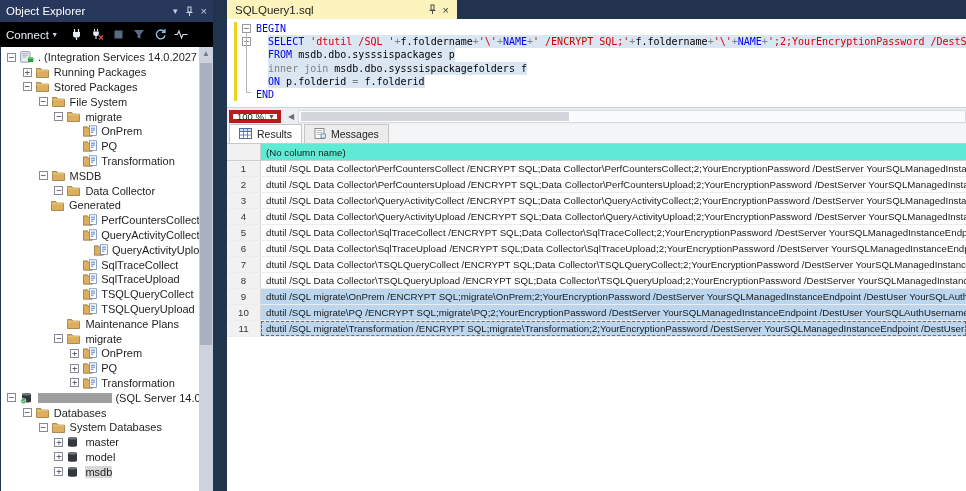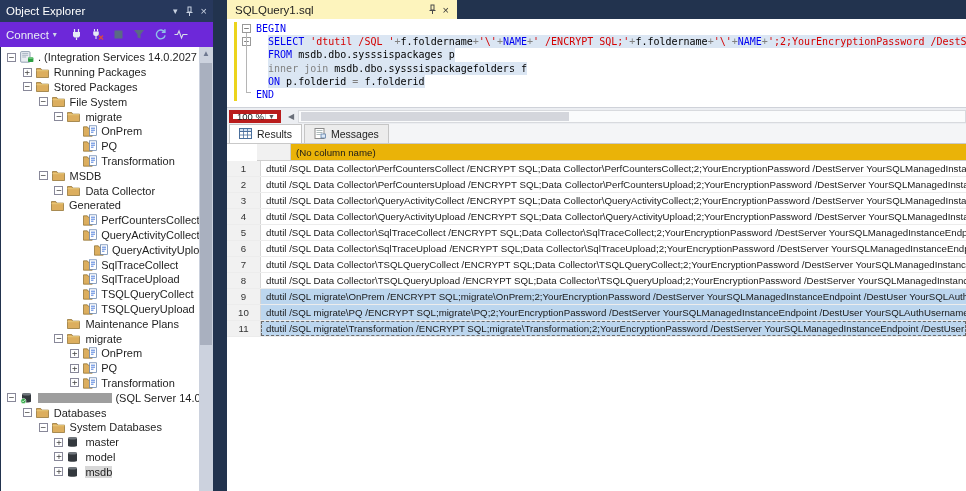--- a/index.html
+++ b/index.html
@@ -6,21 +6,21 @@
   html,body { width:966px; height:491px; overflow:hidden; }
   body { font-family:"Liberation Sans", sans-serif; background:#22334e; position:relative; }
   .app { position:absolute; inset:0; }
 
   
   .oe { position:absolute; left:0; top:0; width:213px; height:491px; }
   .oe-title { position:absolute; left:0; top:0; right:0; height:22px; background:#27385c;
               color:#fff; font-size:11.5px; display:flex; align-items:center; padding:0 6px; }
   .oe-title .t { flex:1; }
   .oe-title .ic { color:#c9d2e2; font-size:9px; margin-left:7px; display:inline-flex; align-items:center; }
-  .oe-toolbar { position:absolute; left:0; top:22px; right:0; height:25px; background:#6d28d9;
+  .oe-toolbar { position:absolute; left:0; top:22px; right:0; height:25px; background:#000000;
                 display:flex; align-items:center; padding:0 6px; color:#e8edf5; font-size:11.5px; }
   .oe-toolbar .connect { display:inline-flex; align-items:center; gap:4px; margin-right:10px; }
   .oe-toolbar .connect .ar { font-size:8px; color:#cdd6e8; }
   .oe-toolbar .tbic { display:inline-flex; align-items:center; justify-content:center; width:19px; height:19px; }
   .oe-tree { position:absolute; left:1px; top:47px; right:14px; bottom:0; background:#fff; overflow:hidden;
              font-size:11px; color:#1e1e1e; padding-top:3px; }
   .titem { height:14.8px; display:flex; align-items:center; white-space:nowrap; }
   .exp { width:9px; height:9px; border:1px solid #889; background:#fff; color:#444; font-size:9px;
          line-height:7px; text-align:center; display:inline-block; flex:0 0 9px; margin-right:4px;
          font-family:"DejaVu Sans Mono", monospace; }
@@ -69,21 +69,21 @@
   
   .restabs { position:absolute; left:0; top:124px; right:0; height:20px; background:#f4f5f7; display:flex;
              align-items:flex-end; padding-left:2px; gap:2px; border-bottom:1px solid #c9c9c9; }
   .rtab { height:19px; display:inline-flex; align-items:center; gap:5px; padding:0 9px; font-size:10.5px;
           color:#1e1e1e; background:#ececec; border:1px solid #c5c5c5; border-bottom:none; }
   .rtab.active { background:#fff; }
 
   
   .grid { position:absolute; left:0; top:144px; right:0; bottom:0; background:#fff; overflow:hidden;
           font-size:9.7px; color:#1a1a1a; }
-  .ghead { display:flex; height:17px; border-bottom:1px solid #cfcfcf; background:#eab308;margin-left:30px; }
+  .ghead { display:flex; height:17px; border-bottom:1px solid #cfcfcf; background:#5eead4; }
   .gnumh { width:34px; border-right:1px solid #cfcfcf; background:#f1f1f1; }
   .gcolh { flex:1; display:flex; align-items:center; padding-left:5px; }
   .grow { display:flex; height:16px; border-bottom:1px solid #ececec; }
   .gnum { width:34px; flex:0 0 34px; background:#f1f1f1; border-right:1px solid #d6d6d6; color:#333;
           display:flex; align-items:center; justify-content:center; }
   .gtext { flex:1; display:flex; align-items:center; padding-left:5px; white-space:nowrap; overflow:hidden; }
   .grow.sel .gtext { background:#bcd6ee; }
   .grow.focus .gtext { outline:1px dashed #6a6a6a; outline-offset:-1px; }
 </style>
 </head>

